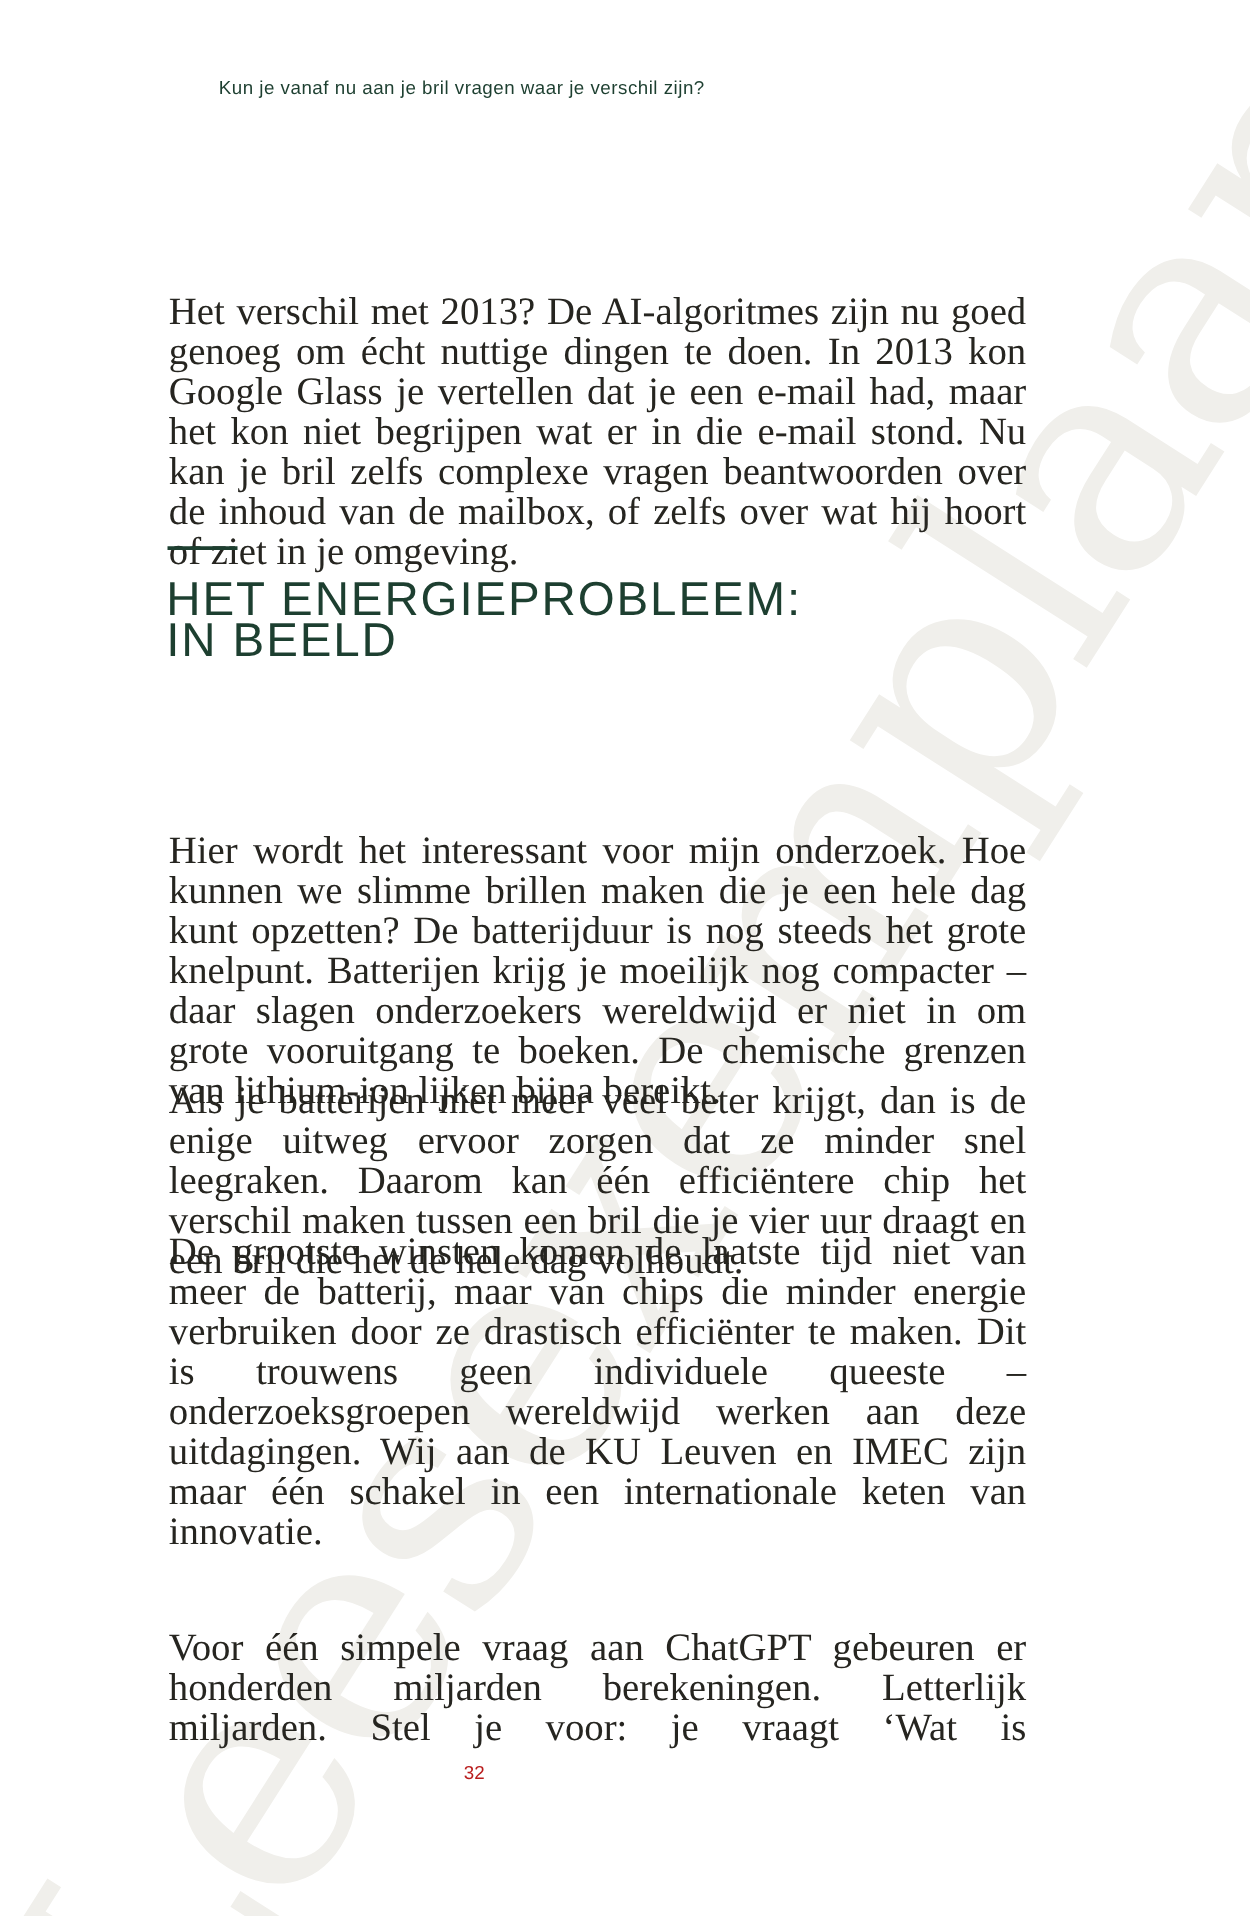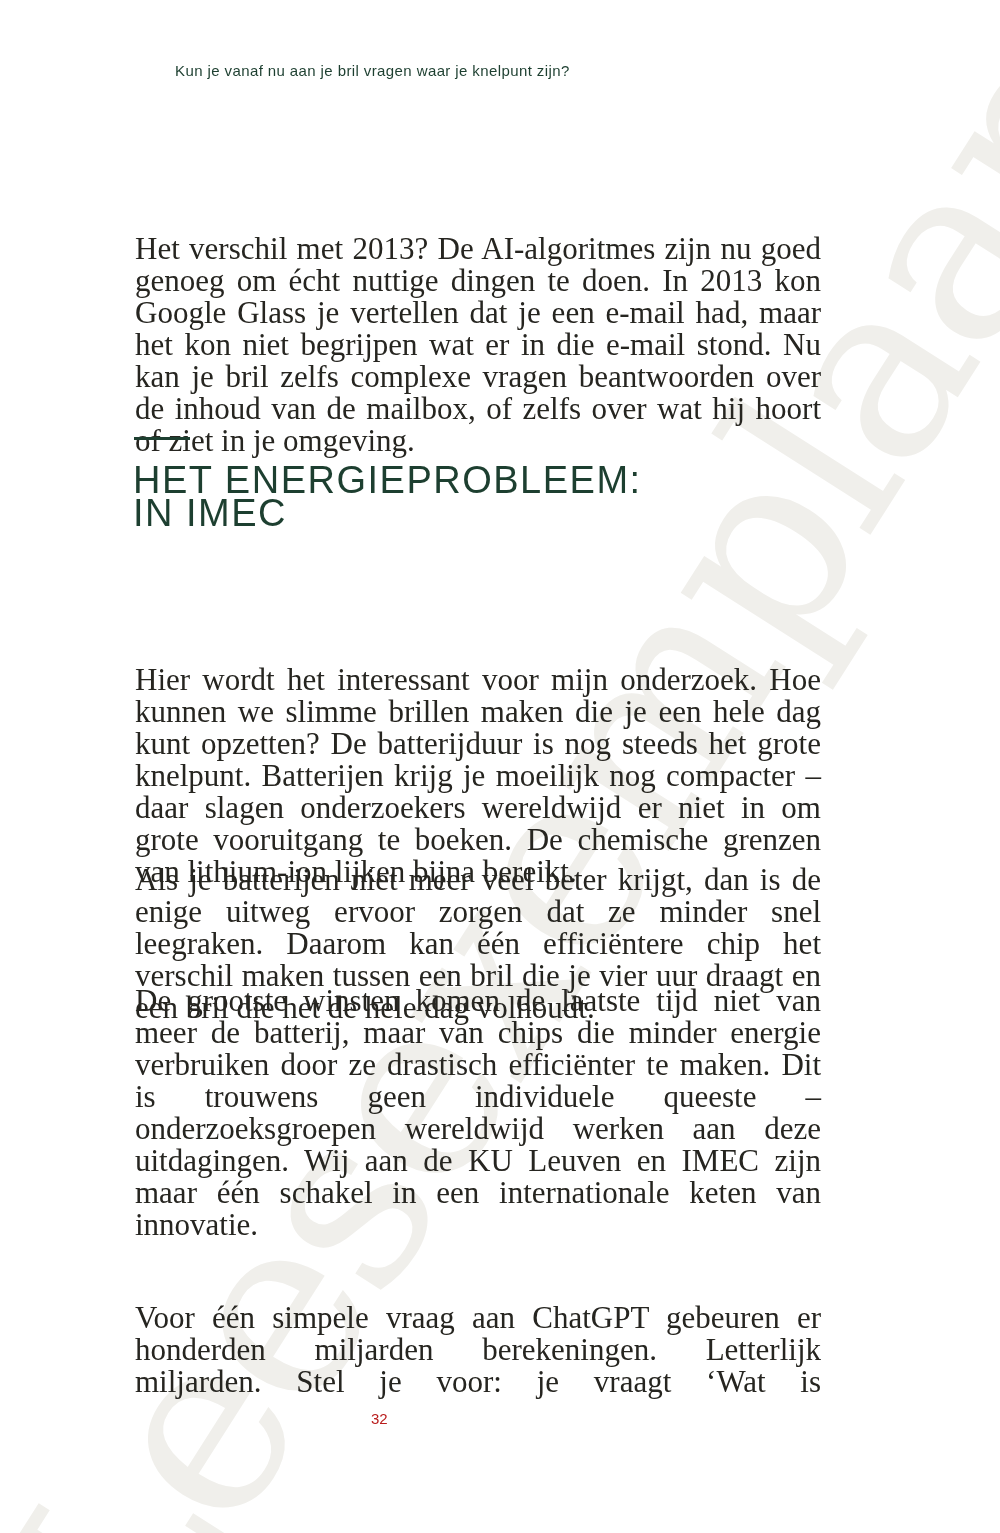--- a/index.html
+++ b/index.html
@@ -89,29 +89,29 @@
 </style>
 </head>
 <body>
 
 <div class="page">
 
   <div class="watermark">Leesexemplaar</div>
 
   <div class="content">
 
-    <div class="running-header">Kun je vanaf nu aan je bril vragen waar je knelpunt zijn?</div>
+    <div class="running-header">Kun je vanaf nu aan je bril vragen waar je verschil zijn?</div>
 
     <p class="para para-1">Het verschil met 2013? De AI-algoritmes zijn nu goed genoeg om écht nuttige dingen te doen. In 2013 kon Google Glass je vertellen dat je een e-mail had, maar het kon niet begrijpen wat er in die e-mail stond. Nu kan je bril zelfs complexe vragen beantwoorden over de inhoud van de mailbox, of zelfs over wat hij hoort of ziet in je omgeving.</p>
 
     <div class="heading-rule"></div>
 
     <div class="section-heading">
       <div>HET ENERGIEPROBLEEM:</div>
-      <div>IN IMEC</div>
+      <div>IN BEELD</div>
     </div>
 
     <p class="para para-2">Hier wordt het interessant voor mijn onderzoek. Hoe kunnen we slimme brillen maken die je een hele dag kunt opzetten? De batterijduur is nog steeds het grote knelpunt. Batterijen krijg je moeilijk nog compacter – daar slagen onderzoekers wereldwijd er niet in om grote vooruitgang te boeken. De chemische grenzen van lithium-ion lijken bijna bereikt.</p>
 
     <p class="para para-3">Als je batterijen niet meer veel beter krijgt, dan is de enige uitweg ervoor zorgen dat ze minder snel leegraken. Daarom kan één efficiëntere chip het verschil maken tussen een bril die je vier uur draagt en een bril die het de hele dag volhoudt.</p>
 
     <p class="para para-4">De grootste winsten komen de laatste tijd niet van meer de batterij, maar van chips die minder energie verbruiken door ze drastisch efficiënter te maken. Dit is trouwens geen individuele queeste – onderzoeksgroepen wereldwijd werken aan deze uitdagingen. Wij aan de KU Leuven en IMEC zijn maar één schakel in een internationale keten van innovatie.</p>
 
     <p class="para para-5">Voor één simpele vraag aan ChatGPT gebeuren er honderden miljarden berekeningen. Letterlijk miljarden. Stel je voor: je vraagt ‘Wat is</p>
 

